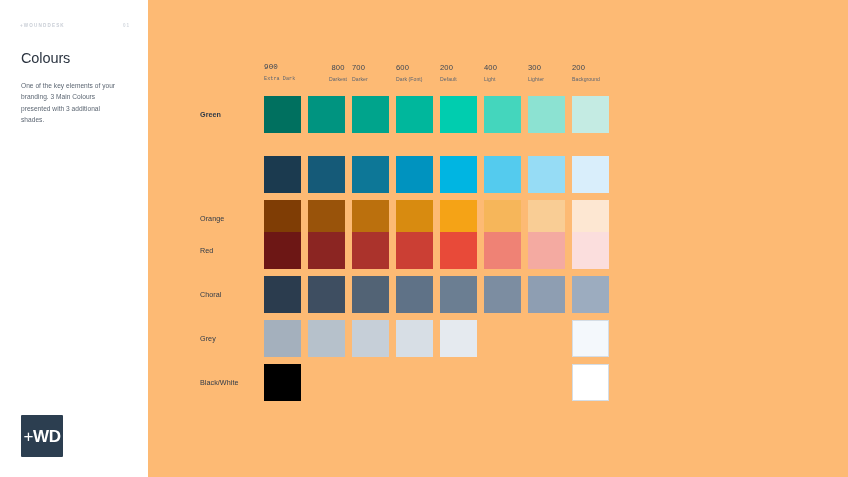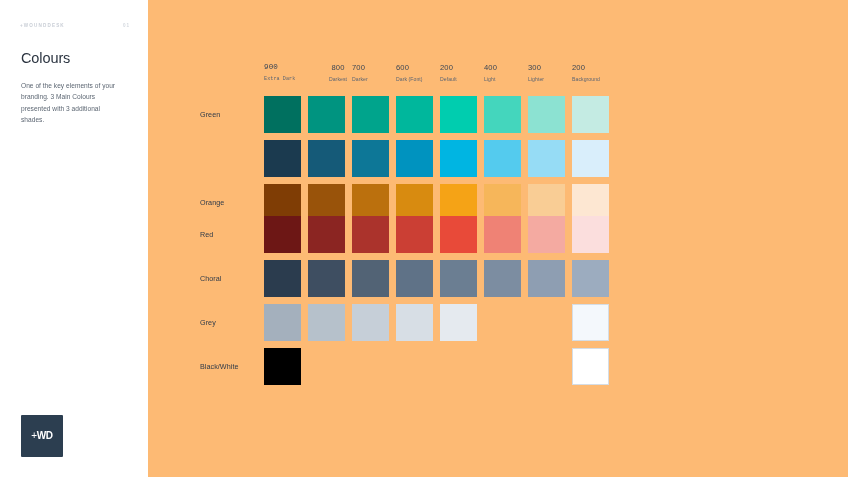--- a/index.html
+++ b/index.html
@@ -90,21 +90,21 @@
     height: 42px;
     background: #2c3e50;
     border-radius: 1px;
     display: flex;
     align-items: center;
     justify-content: center;
   }
 
   #logo-text {
     color: #ffffff;
-    font-size: 10px;
+    font-size: 17px;
     font-weight: 700;
     letter-spacing: -0.4px;
     line-height: 1;
   }
 
   #logo-text .plus {
     font-weight: 400;
   }
 
   
@@ -235,21 +235,21 @@
           <div class="col-header" style="left: 264px;">
             <div class="col-head-num">300</div>
             <div class="col-head-name">Lighter</div>
           </div>
           <div class="col-header" style="left: 308px;">
             <div class="col-head-num">200</div>
             <div class="col-head-name">Background</div>
           </div>
         </div>
       <div id="palette-rows">
-          <div class="palette-row" style="height: 44px;">
+          <div class="palette-row" style="height: 60px; font-weight: bold;">
             <div class="row-label">Green</div>
             <div class="swatch" title="#00705f" style="left: 64px; background: rgb(0, 112, 95);"></div>
             <div class="swatch" title="#009480" style="left: 108px; background: rgb(0, 148, 128);"></div>
             <div class="swatch" title="#00a48c" style="left: 152px; background: rgb(0, 164, 140);"></div>
             <div class="swatch" title="#00b79c" style="left: 196px; background: rgb(0, 183, 156);"></div>
             <div class="swatch" title="#00cdaf" style="left: 240px; background: rgb(0, 205, 175);"></div>
             <div class="swatch" title="#44d6bd" style="left: 284px; background: rgb(68, 214, 189);"></div>
             <div class="swatch" title="#8ce2d2" style="left: 328px; background: rgb(140, 226, 210);"></div>
             <div class="swatch" title="#c4ebe3" style="left: 372px; background: rgb(196, 235, 227);"></div>
           </div>

